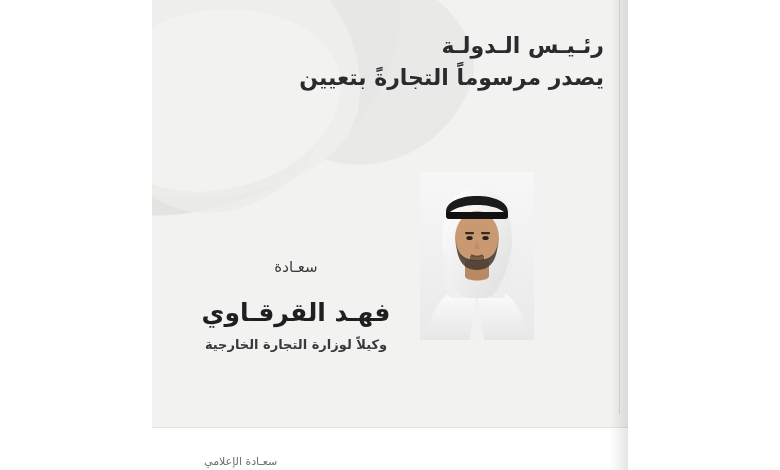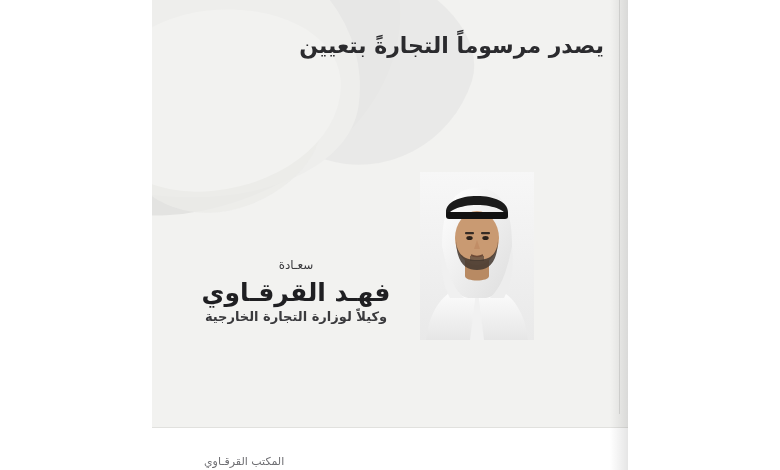--- a/index.html
+++ b/index.html
@@ -189,31 +189,31 @@
   .name-block {
     position: absolute;
     left: 38px;
     top: 258px;
     width: 212px;
     text-align: center;
     direction: rtl;
     z-index: 3;
   }
   .honorific {
-    font-size: 12px;
+    font-size: 15px;
     color: #3a3a3d;
     letter-spacing: 3px;
-    margin-bottom: 6px;
+    margin-bottom: 22px;
   }
   .person-name {
     font-size: 25px;
     font-weight: bold;
     color: #1f1f22;
     letter-spacing: 1px;
-    margin-bottom: 2px;
+    margin-bottom: 10px;
   }
   .person-title {
     font-size: 13px;
     color: #3a3a3d;
     letter-spacing: .2px;
     font-weight: bold;
   }
 </style>
 </head>
 <body>
@@ -225,20 +225,21 @@
 
   <div class="card">
 
     <div class="swirl-a"></div>
     <div class="swirl-d"></div>
     <div class="swirl-b"></div>
     <div class="swirl-e"></div>
     <div class="swirl-c"></div>
 
     <div class="headline">
+      <div class="line1">رئـيـس الـدولـة</div>
       <div class="line2">يصدر مرسوماً التجارةً بتعيين</div>
     </div>
 
     <div class="portrait">
       <svg width="114" height="168" viewBox="0 0 114 168" xmlns="http://www.w3.org/2000/svg">
         <defs>
           <linearGradient id="bg" x1="0" y1="0" x2="0" y2="1">
             <stop offset="0%" stop-color="#f7f7f7"></stop>
             <stop offset="100%" stop-color="#e9e9e9"></stop>
           </linearGradient>
@@ -281,18 +282,18 @@
       </svg>
     </div>
 
     <div class="name-block">
       <div class="honorific">سعـادة</div>
       <div class="person-name">فهـد القرقـاوي</div>
       <div class="person-title">وكيلاً لوزارة التجارة الخارجية</div>
     </div>
 
     <div class="bottom-band"></div>
-    <div class="bottom-logo">المكتب القرقـاوي</div>
+    <div class="bottom-logo">سعـادة الإعلامي</div>
 
     <div class="page-edge"></div>
     <div class="page-edge-line"></div>
   </div>
 </div>
 
 </body></html>

